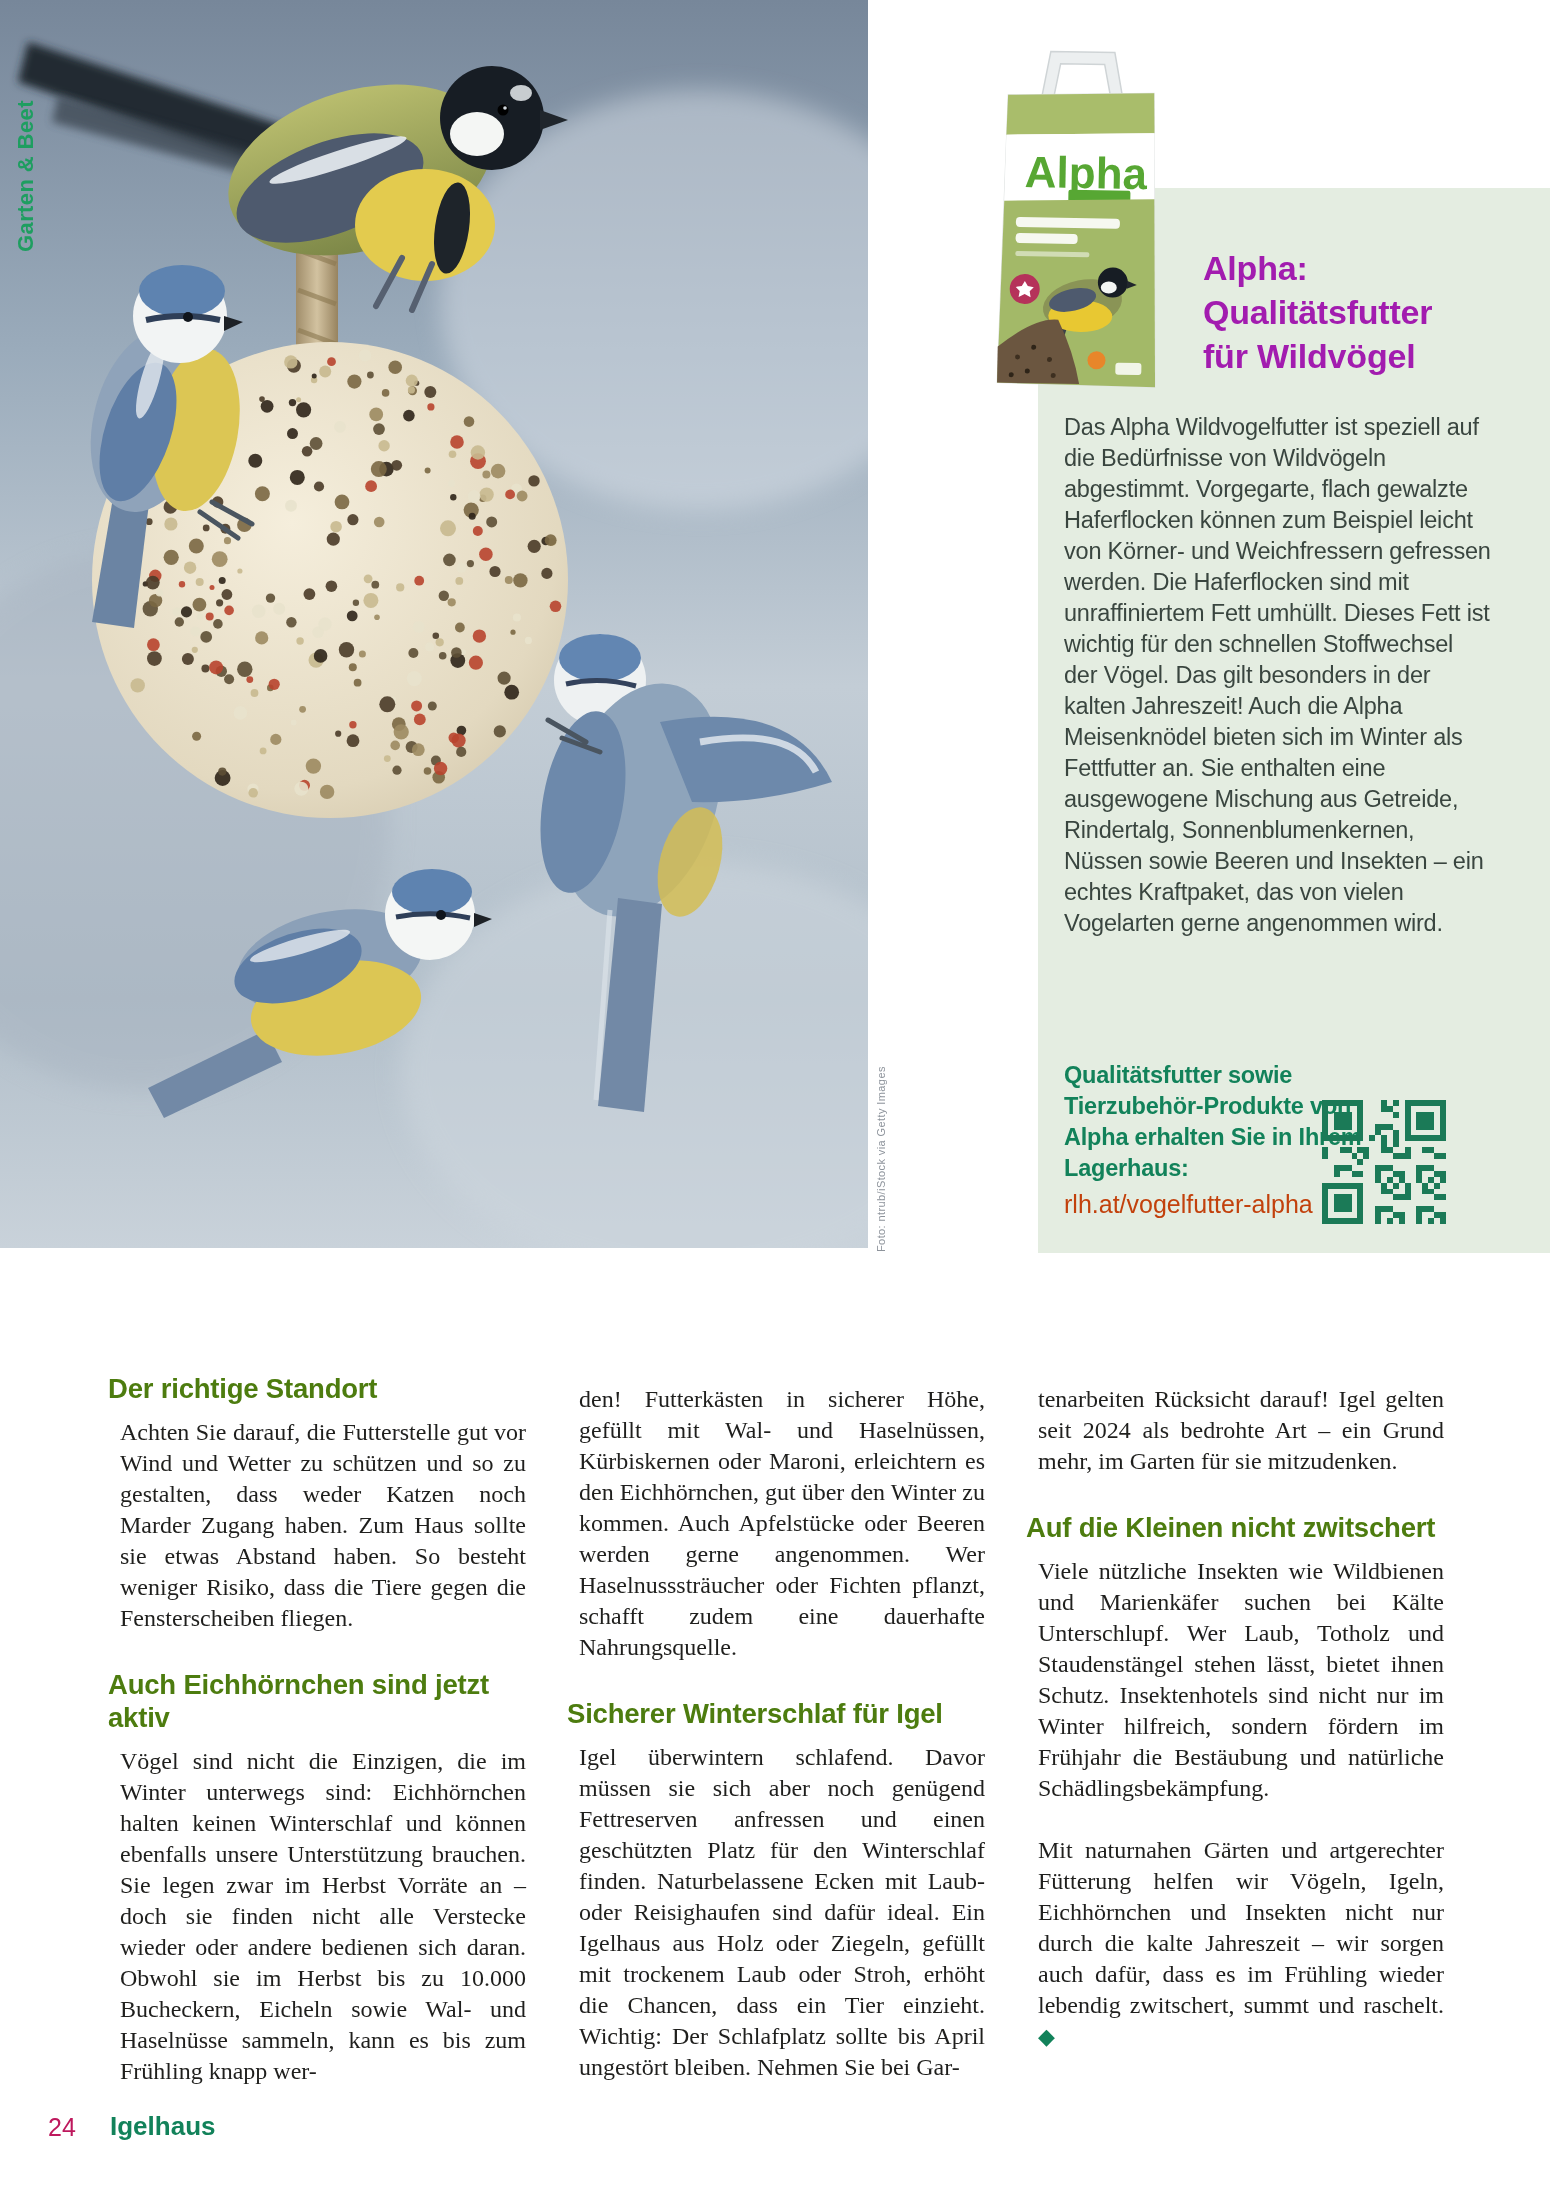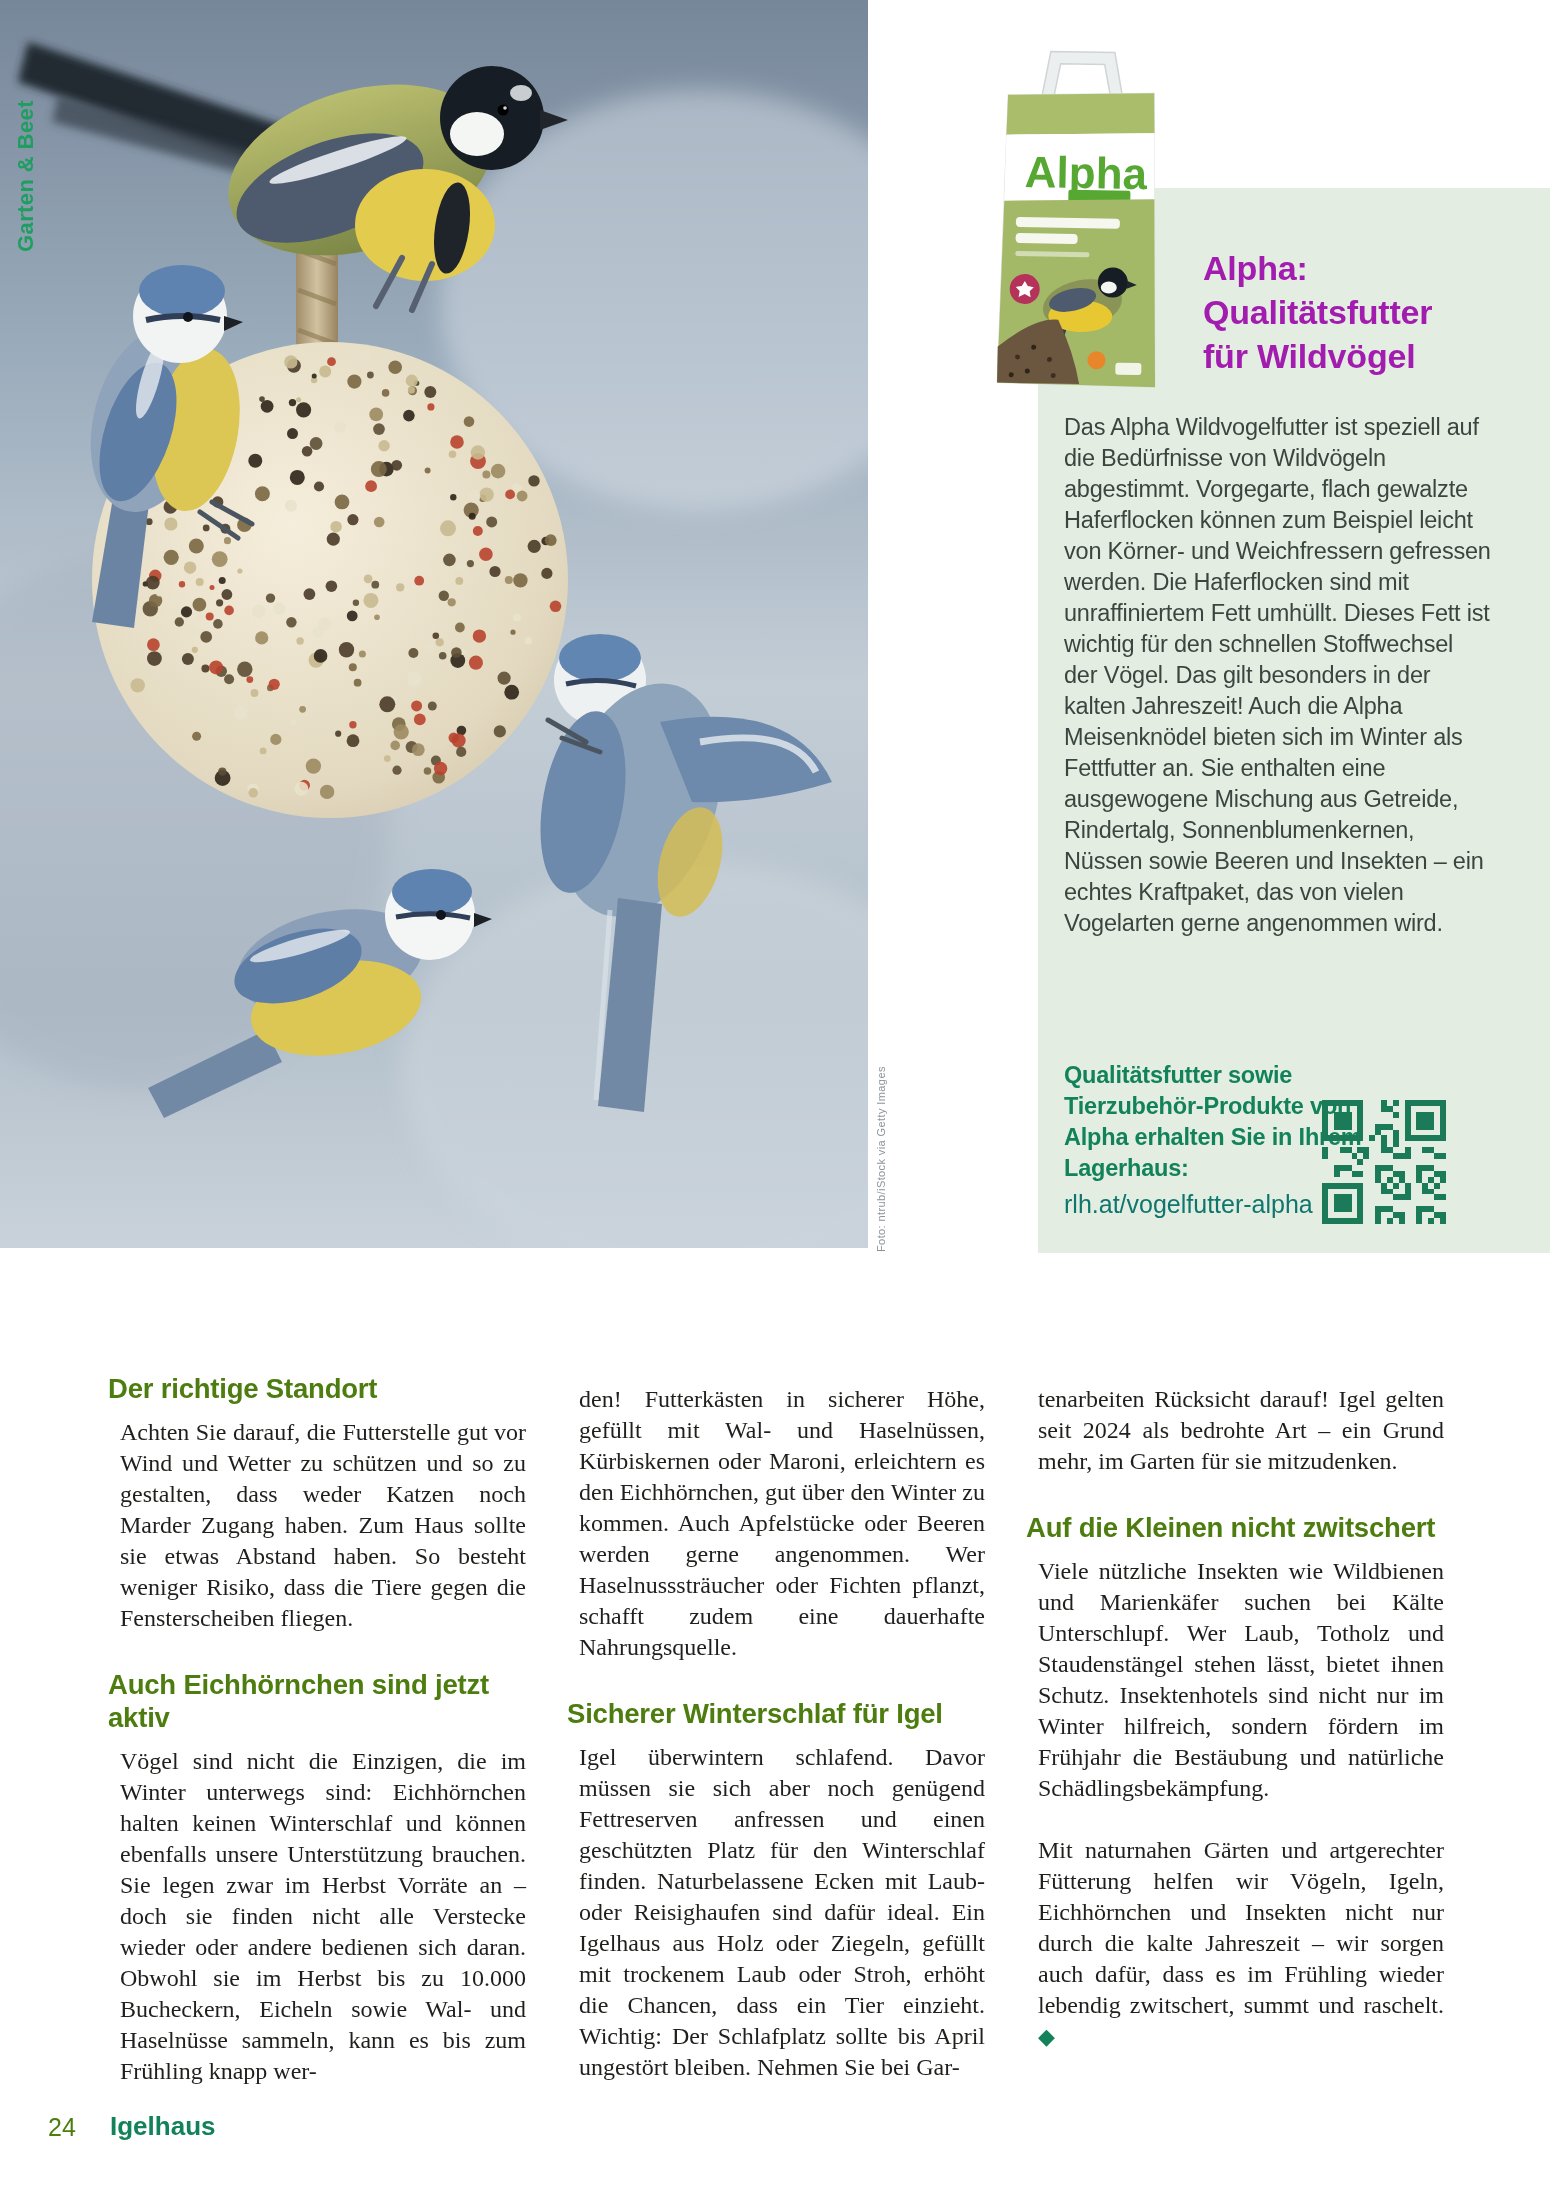--- a/index.html
+++ b/index.html
@@ -21,39 +21,39 @@
     font-size:11px;color:#8d939b;white-space:nowrap;letter-spacing:.4px;}
 
   
   .green-box{position:absolute;left:1038px;top:188px;width:512px;height:1065px;background:#e4ede1;}
   .box-title{position:absolute;left:1203px;top:246px;font-size:34px;line-height:44px;font-weight:bold;
     color:#a21caf;letter-spacing:-.2px;}
   .box-body{position:absolute;left:1064px;top:412px;width:428px;font-size:23.5px;line-height:31px;
     color:#39453f;letter-spacing:-.2px;}
   .box-cta{position:absolute;left:1064px;top:1060px;width:318px;font-size:23.5px;line-height:31px;
     font-weight:bold;color:#12825a;letter-spacing:-.2px;}
-  .box-url{position:absolute;left:1064px;top:1190px;font-size:25px;color:#0f766e;}
+  .box-url{position:absolute;left:1064px;top:1190px;font-size:25px;color:#c2410c;}
   .qr{position:absolute;left:1322px;top:1100px;width:124px;height:124px;}
 
   
   .bag{position:absolute;left:996px;top:42px;width:168px;height:350px;}
 
   
   .columns{position:absolute;left:108px;top:1372px;width:1348px;display:flex;gap:29px;}
   .col{width:430px;font-family:"Liberation Serif",serif;font-size:24px;line-height:31px;
     color:#1f1f1d;text-align:justify;}
   .col h3{font-family:"Liberation Sans",sans-serif;font-size:27.5px;line-height:33px;color:#4d7c0f;
     margin:0 0 10px 0;letter-spacing:-.2px;text-align:left;}
   .col p{margin:12px;}
   .col p + h3{margin-top:34px;}
   .col p + p{margin-top:31px;}
   .end-mark{color:#12825a;font-size:22px;}
 
   
-  .footer-num{position:absolute;left:48px;top:2113px;font-size:25px;color:#4d7c0f;}
+  .footer-num{position:absolute;left:48px;top:2113px;font-size:25px;color:#be185d;}
   .footer-brand{position:absolute;left:110px;top:2111px;font-size:26px;font-weight:bold;color:#12825a;}
 </style>
 </head>
 <body>
 
 <div class="page">
 
   <div class="reg-mark">
     <div class="bar1"></div>
       <div class="bar2"></div>

